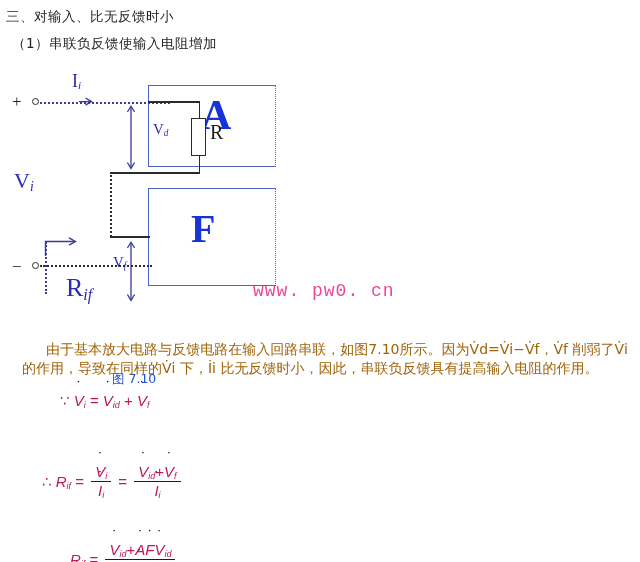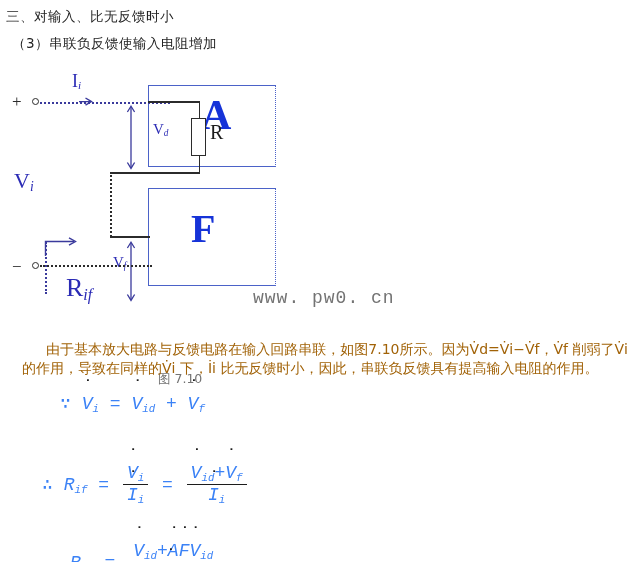--- a/index.html
+++ b/index.html
@@ -82,46 +82,46 @@
     white-space:nowrap;
   }
   .lbl-dark{
     position:absolute;color:#1c1c1c;
     font-family:"Liberation Serif","DejaVu Serif",serif;line-height:1;
     white-space:nowrap;
   }
   .sub{font-size:.62em;font-style:italic;vertical-align:-0.22em;}
 
   .watermark{
-    position:absolute;left:253px;top:228px;
+    position:absolute;left:253px;top:221px;
     font-family:"Liberation Mono","DejaVu Sans Mono",monospace;
-    font-size:18px;color:#737373;letter-spacing:1px;white-space:nowrap;
+    font-size:18px;color:#ec4899;letter-spacing:1px;white-space:nowrap;
   }
 
   .caption{
     position:absolute;left:112px;top:311px;
     font-family:"DejaVu Sans","Liberation Sans",sans-serif;
-    font-size:12.5px;color:#737373;white-space:nowrap;margin-left:46px;
+    font-size:12.5px;color:#1d4ed8;white-space:nowrap;
   }
 
   
   .para{
     position:absolute;left:22px;top:340px;width:606px;
     font-family:"DejaVu Sans","Liberation Sans",sans-serif;
     font-size:14px;line-height:19px;color:#a16207;
     text-align:justify;
   }
   .para .ind{display:inline-block;width:24px;}
 
   
   .eqs{position:absolute;left:0;top:392px;width:640px;height:170px;}
   .eq{
-    position:absolute;color:#3b82f6;
-    font-family:Liberation Mono, monospace;
-    font-style:italic;font-size:18px;white-space:nowrap;
+    position:absolute;color:#be185d;
+    font-family:Liberation Sans, sans-serif;
+    font-style:italic;font-size:15px;white-space:nowrap;
   }
   .eq1{left:60px;top:0px;}
   .eq2{left:55px;top:37px;}
   .eq3{left:42px;top:72px;}
   .eq4{left:70px;top:122px;margin-top:28px;}
 
   .v{position:relative;display:inline-block;}
   .v::before{
     content:"\02D9";position:absolute;left:50%;top:-0.78em;
     transform:translateX(-42%);font-style:normal;font-size:1.05em;
@@ -135,21 +135,21 @@
   .frac .den{display:block;padding:0 4px;border-top:1.2px solid #1c1c1c;}
 
   .op{font-style:normal;}
 </style>
 </head>
 <body>
 
 <div class="page">
 
   <div class="h-main">三、对输入、比无反馈时小</div>
-  <div class="h-sub">（3）串联负反馈使输入电阻增加</div>
+  <div class="h-sub">（1）串联负反馈使输入电阻增加</div>
 
   <div class="figure">
 
     <div class="blueblock blockA">
       <span class="glyph">A</span>
     </div>
 
     <div class="blueblock blockF">
       <span class="glyph">F</span>
     </div>

